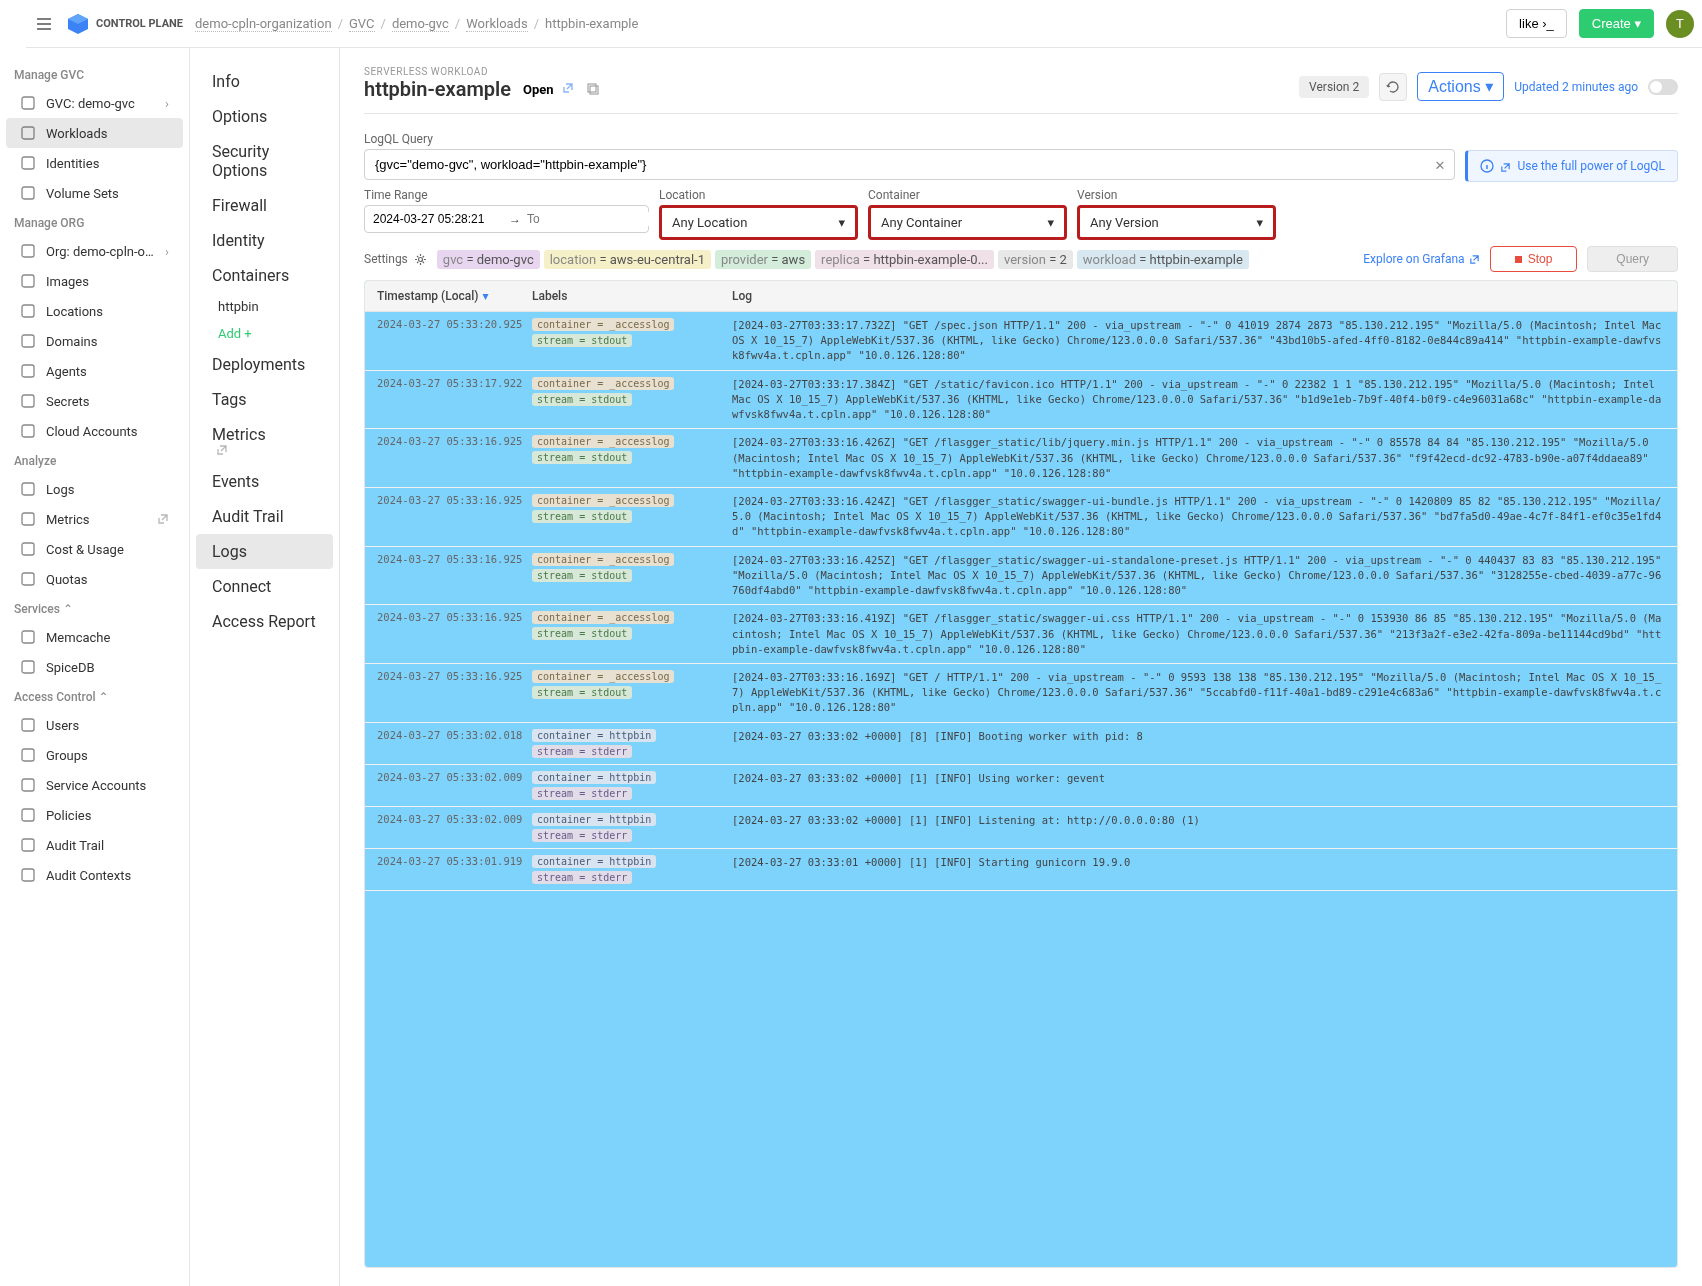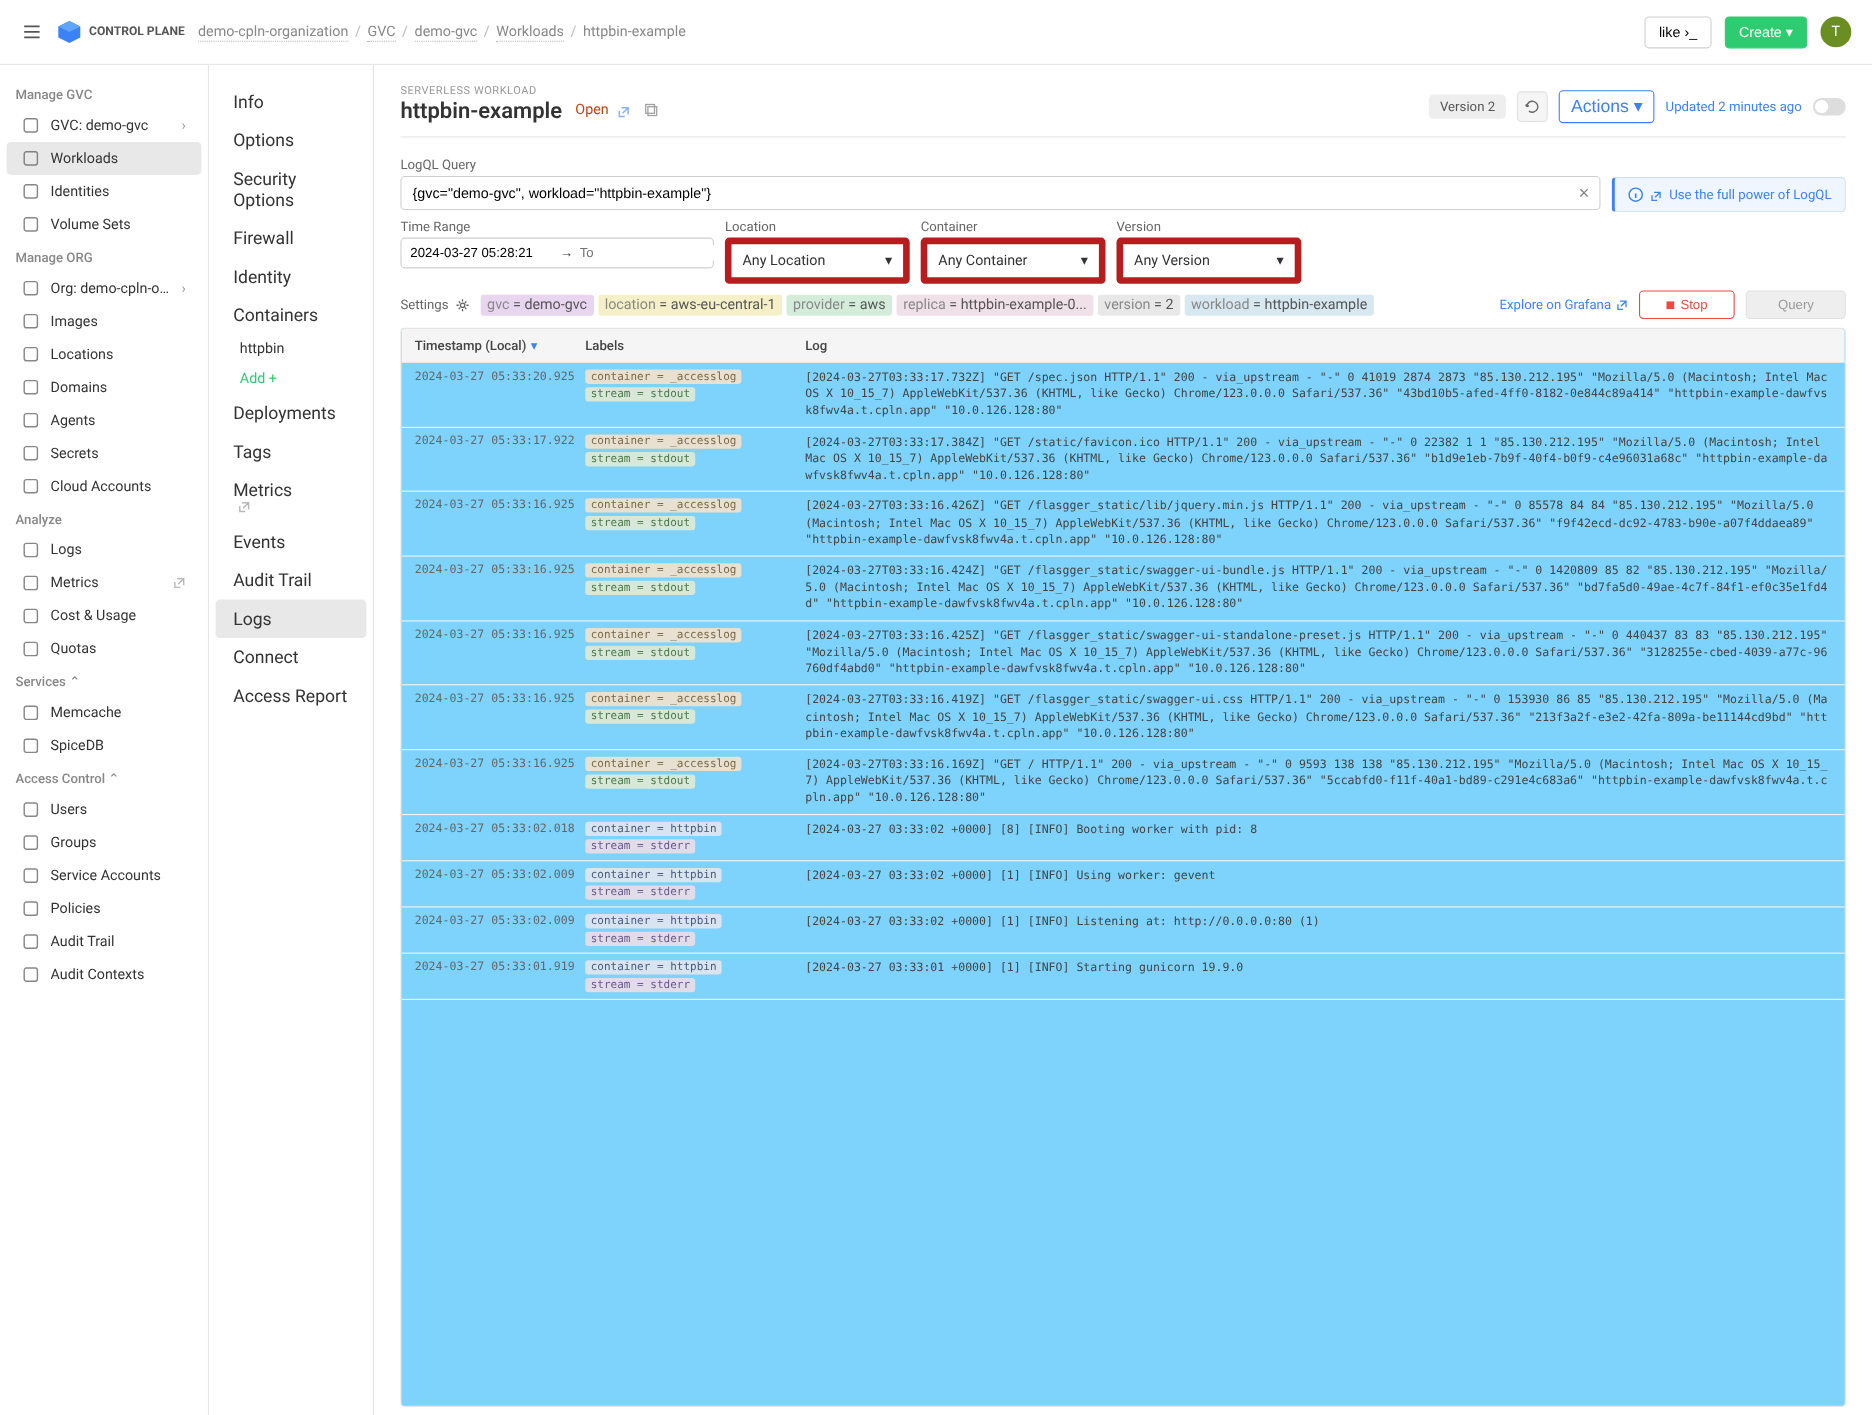--- a/index.html
+++ b/index.html
@@ -1,17 +1,17 @@
 <!DOCTYPE html>
 <html><head>
 <meta charset="utf-8">
 <style>
 * { box-sizing: border-box; margin: 0; padding: 0; }
 body { font-family: -apple-system, BlinkMacSystemFont, "Segoe UI", Roboto, sans-serif; font-size: 13px; color: #333; background: #fff; }
-.top-header { height: 59px; border-bottom: 1px solid #e5e5e5; display: flex; align-items: center; padding: 0 19px; gap: 12px; }
+.top-header { height: 48px; border-bottom: 1px solid #e5e5e5; display: flex; align-items: center; padding: 0 8px; gap: 12px; margin-left: 26px; }
 .hamburger { width: 20px; height: 20px; cursor: pointer; }
 .logo { display: flex; align-items: center; gap: 6px; font-weight: 700; font-size: 11px; color: #555; }
 .logo-icon { width: 24px; height: 24px; }
 .breadcrumbs { flex: 1; color: #888; font-size: 13px; }
 .breadcrumbs a { color: #888; text-decoration: none; border-bottom: 1px dotted #bbb; }
 .breadcrumbs .sep { margin: 0 6px; color: #bbb; }
 .btn { border: 1px solid #d0d0d0; background: #fff; border-radius: 4px; padding: 6px 12px; font-size: 13px; cursor: pointer; }
 .btn-green { background: #2ecc71; border-color: #2ecc71; color: #fff; }
 .avatar { width: 28px; height: 28px; border-radius: 50%; background: #6b8e23; color: #fff; display: flex; align-items: center; justify-content: center; font-size: 13px; }
 .app-body { display: flex; height: calc(100vh - 48px); }
@@ -26,42 +26,42 @@
 .subnav-item { padding: 8px 16px; cursor: pointer; font-size: 16px; color: #333; border-radius: 4px; margin: 0 6px; }
 .subnav-item.active { background: #e8e8e8; }
 .subnav-subitem { padding: 6px 16px 6px 28px; font-size: 13px; cursor: pointer; }
 .subnav-add { color: #2ecc71; }
 .ext-icon { width: 12px; height: 12px; opacity: 0.6; margin-left: 4px; }
 .main { flex: 1; overflow: auto; padding: 18px 24px; display: flex; flex-direction: column; }
 .page-head { display: flex; align-items: flex-end; justify-content: space-between; border-bottom: 1px solid #e5e5e5; padding-bottom: 12px; margin-bottom: 18px; }
 .page-head-left { display: flex; flex-direction: column; }
 .eyebrow { font-size: 10px; color: #999; letter-spacing: 0.5px; }
 .page-title { font-size: 20px; font-weight: 600; display: flex; align-items: center; gap: 12px; }
-.open-link { color: #c2410c; font-size: 13px; font-weight: 400; display: inline-flex; align-items: flex-end; gap: 4px; }
+.open-link { color: #000000; font-size: 13px; font-weight: 700; display: inline-flex; align-items: flex-start; gap: 4px; }
 .page-head-right { display: flex; align-items: center; gap: 10px; }
 .badge-version { background: #eee; border-radius: 4px; padding: 4px 10px; font-size: 12px; color: #555; }
 .actions-btn { border: 1px solid #3b82f6; color: #3b82f6; background: #fff; border-radius: 4px; padding: 4px 10px; font-size: 16px; cursor: pointer; }
 .updated-text { font-size: 12px; color: #3b82f6; }
 .toggle { width: 30px; height: 16px; background: #ddd; border-radius: 8px; position: relative; }
 .toggle::after { content: ''; width: 12px; height: 12px; background: #fff; border-radius: 50%; position: absolute; top: 2px; left: 2px; }
 .refresh-icon { width: 28px; height: 28px; border: 1px solid #e0e0e0; border-radius: 4px; display: flex; align-items: center; justify-content: center; cursor: pointer; background: #f5f5f5; }
 .controls { display: flex; flex-direction: column; gap: 6px; margin-bottom: 8px; }
 .row1 { display: flex; gap: 10px; align-items: flex-start; }
 .field-group { display: flex; flex-direction: column; gap: 3px; }
 .field-label { font-size: 12px; color: #666; }
 .input { border: 1px solid #d0d0d0; border-radius: 4px; padding: 7px 10px; font-size: 13px; background: #fff; }
 .query-wrap { flex: 1; position: relative; }
 .query-input { width: 100%; padding-right: 30px; }
 .clear-x { position: absolute; right: 10px; top: 50%; transform: translateY(-50%); cursor: pointer; color: #888; }
 .info-box { border: 1px solid #cdddf7; background: #f0f6ff; border-left: 3px solid #3b82f6; border-radius: 4px; padding: 8px 12px; color: #3b82f6; font-size: 12px; display: flex; align-items: flex-end; gap: 6px; }
 .row2 { display: flex; gap: 10px; }
 .time-range { display: flex; align-items: center; gap: 6px; border: 1px solid #d0d0d0; border-radius: 4px; padding: 6px 8px; font-size: 12px; width: 285px; }
 .time-range input { border: none; outline: none; font-size: 12px; width: 130px; }
 .time-range .to { color: #bbb; }
-.select { border: 6px solid #b91c1c; border-radius: 4px; padding: 7px 10px; font-size: 13px; background: #fff; display: flex; justify-content: space-between; align-items: center; width: 168px; cursor: pointer; }
+.select { border: 3px solid #b91c1c; border-radius: 4px; padding: 7px 10px; font-size: 13px; background: #fff; display: flex; justify-content: space-between; align-items: center; width: 199px; cursor: pointer; }
 .row3 { display: flex; align-items: center; gap: 10px; }
 .settings-label { font-size: 12px; color: #666; display: flex; align-items: center; gap: 6px; }
 .chips { flex: 1; display: flex; flex-wrap: wrap; gap: 4px; }
 .chip { font-size: 13px; border-radius: 3px; padding: 2px 6px; background: #eee; color: #555; text-align: center; }
 .chip .k { color: #888; }
 .chip.gvc { background: #e8d5f0; }
 .chip.loc { background: #f5f0c8; }
 .chip.prov { background: #d4edda; }
 .chip.rep { background: #f0e0e8; }
 .chip.ver { background: #e8e8e8; }

